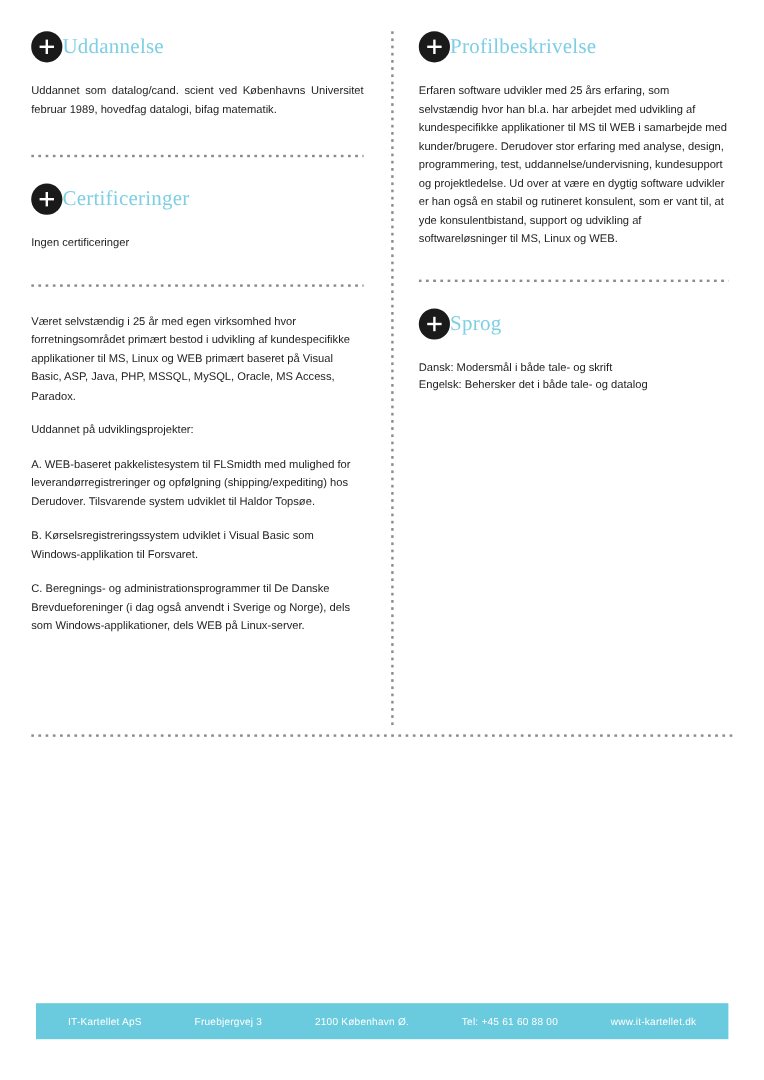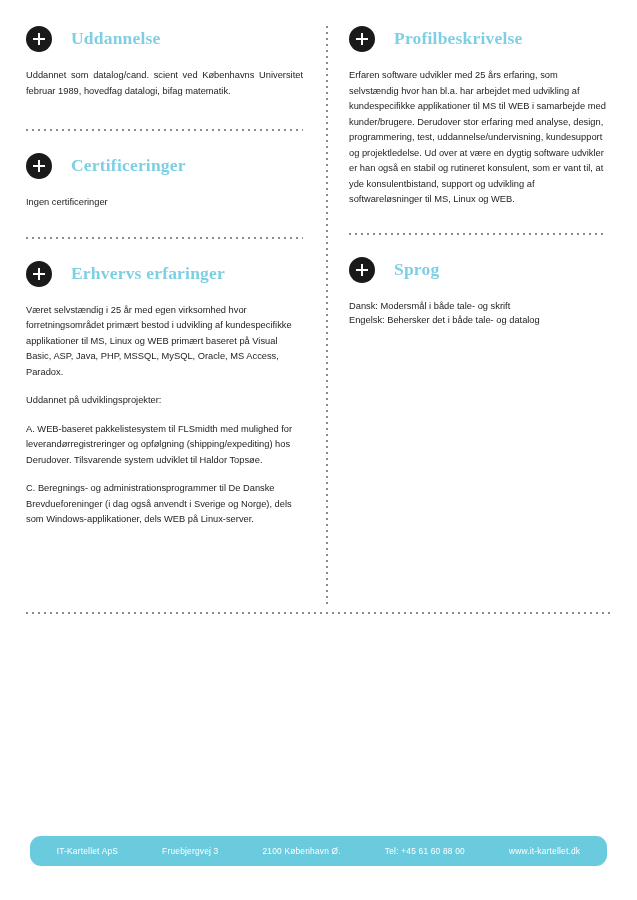--- a/index.html
+++ b/index.html
@@ -80,24 +80,23 @@
     height: 2px;
   }
   .plus-badge::after {
     left: 12px;
     top: 7px;
     width: 2px;
     height: 12px;
   }
   .sec-title {
     font-family: "Liberation Serif", serif;
-    font-weight: bold;
+    font-weight: normal;
     font-size: 17.5px;
     color: #7ecfe4;
-    margin-left: 19px;
     letter-spacing: 0.2px;
     line-height: 1;
     text-align: center;
   }
   .body-text {
     font-size: 9.3px;
     line-height: 15.5px;
     color: #1d1d1d;
     margin: 0;
   }
@@ -130,21 +129,20 @@
   .footer-bar {
     position: absolute;
     left: 30px;
     top: 836px;
     width: 577px;
     height: 30px;
     background: #6bcbde;
     display: flex;
     align-items: center;
     justify-content: center;
-    border-radius: 11px;
   }
   .footer-item {
     color: #ffffff;
     font-size: 8.4px;
     letter-spacing: 0.2px;
     white-space: nowrap;
   }
   .footer-item + .footer-item {
     margin-left: 44px;
   }
@@ -172,27 +170,24 @@
         <div class="sec-head">
           <span class="plus-badge"></span>
           <span class="sec-title">Certificeringer</span>
         </div>
         <p class="body-text">Ingen certificeringer</p>
       </div>
 
       <div class="dotted-rule rule-cert"></div>
 
       <div class="section">
-        <div class="sec-head">
-          <span class="plus-badge"></span>
-          <span class="sec-title">Erhvervs erfaringer</span>
-        </div>
         <p class="body-text">Været selvstændig i 25 år med egen virksomhed hvor forretningsområdet primært bestod i udvikling af kundespecifikke applikationer til MS, Linux og WEB primært baseret på Visual Basic, ASP, Java, PHP, MSSQL, MySQL, Oracle, MS Access, Paradox.</p>
         <p class="body-text">Uddannet på udviklingsprojekter:</p>
         <p class="body-text">A. WEB-baseret pakkelistesystem til FLSmidth med mulighed for leverandørregistreringer og opfølgning (shipping/expediting) hos Derudover. Tilsvarende system udviklet til Haldor Topsøe.</p>
+        <p class="body-text">B. Kørselsregistreringssystem udviklet i Visual Basic som Windows-applikation til Forsvaret.</p>
         <p class="body-text">C. Beregnings- og administrationsprogrammer til De Danske Brevdueforeninger (i dag også anvendt i Sverige og Norge), dels som Windows-applikationer, dels WEB på Linux-server.</p>
       </div>
 
     </div>
 
     <div class="col col-right">
 
       <div class="section">
         <div class="sec-head">
           <span class="plus-badge"></span>

